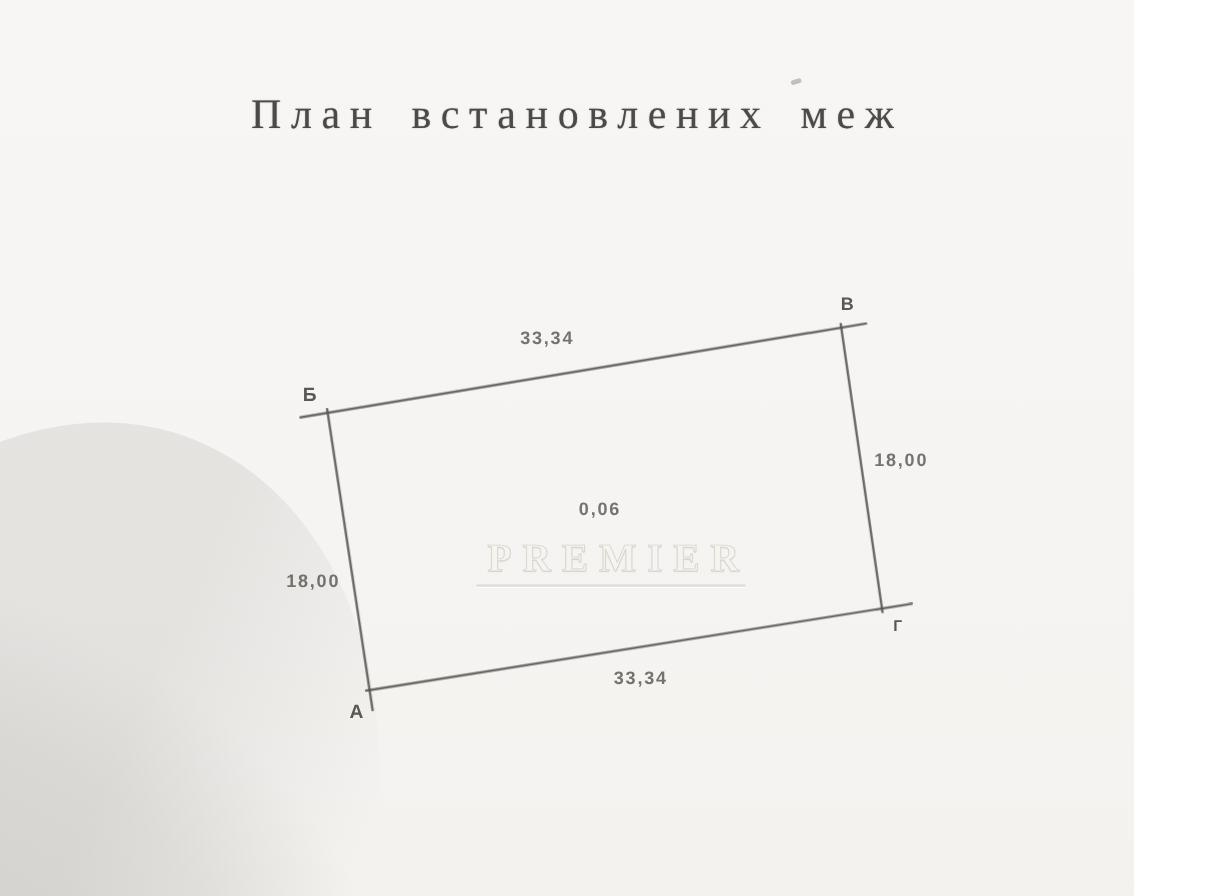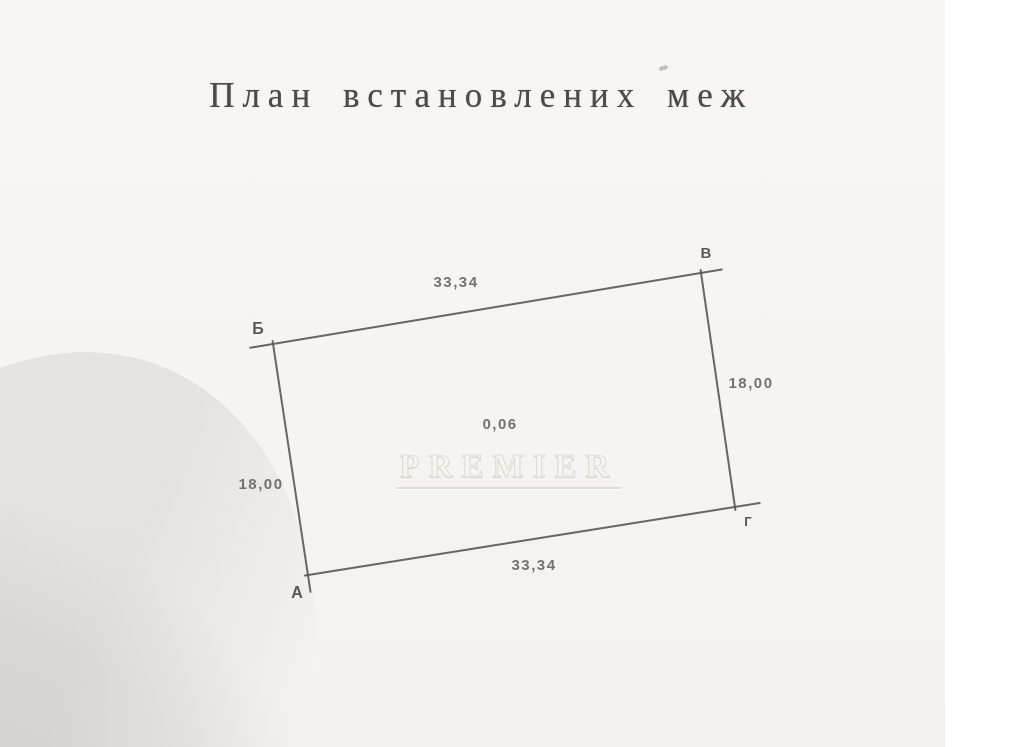--- a/index.html
+++ b/index.html
@@ -78,21 +78,21 @@
     font-weight: 600;
     letter-spacing: 1.5px;
     fill: #5e5c58;
     opacity: 0.85;
   }
   .watermark {
     position: absolute;
     left: 393px;
     top: 448px;
     width: 232px;
-    text-align: center;
+    text-align: right;
     color: #f6f4f0;
     -webkit-text-stroke: 0.9px rgba(211,207,199,0.75);
     pointer-events: none;
   }
   .watermark-brand {
     font-family: "Liberation Serif", "DejaVu Serif", serif;
     font-size: 33px;
     font-weight: 700;
     letter-spacing: 9px;
     text-shadow: 0 1px 1px rgba(213,209,201,0.8), 0 -1px 1px rgba(255,255,255,0.9);

